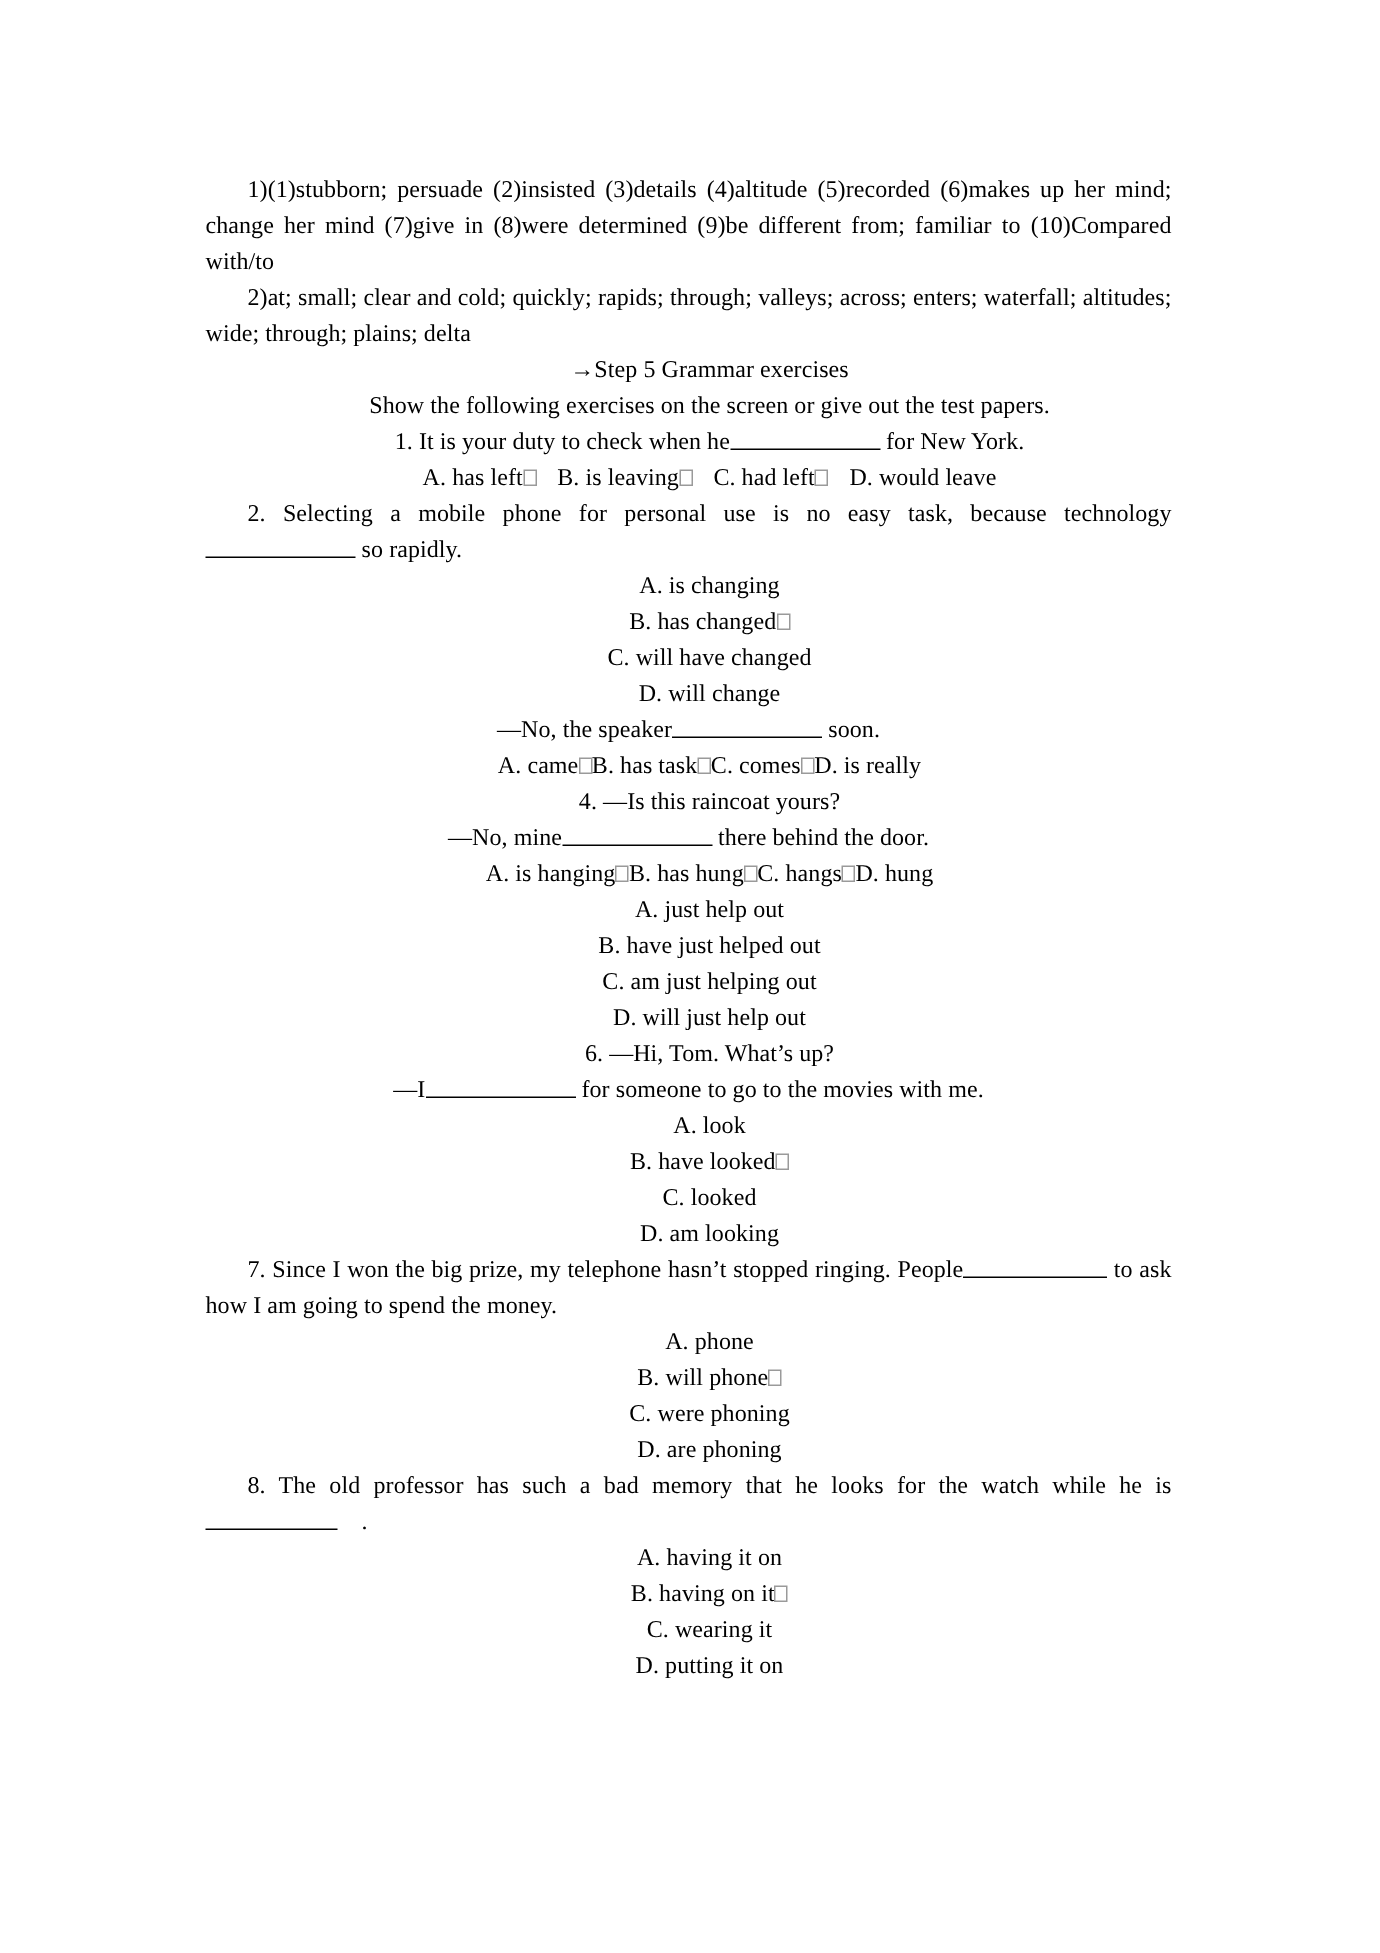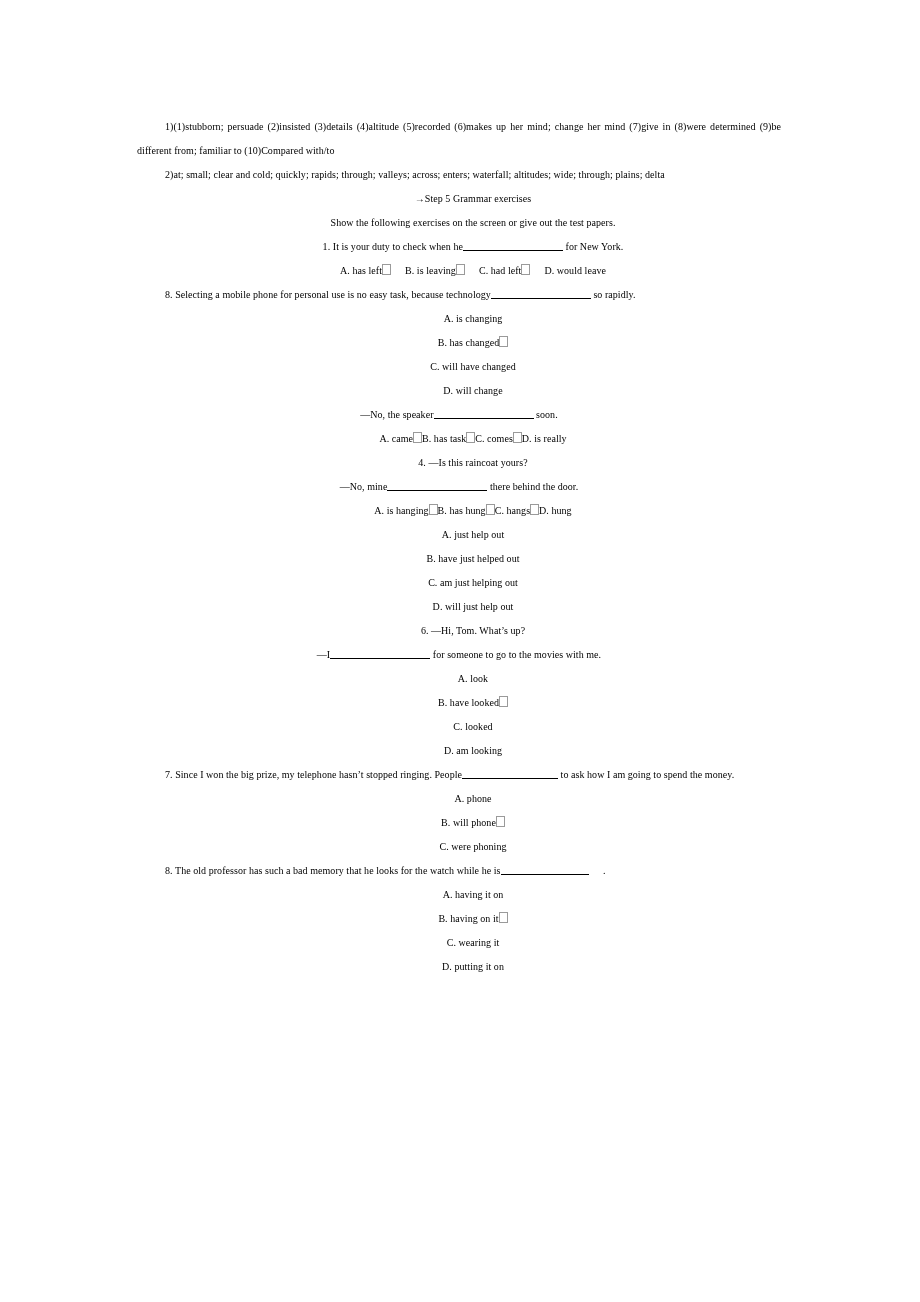--- a/index.html
+++ b/index.html
@@ -17,21 +17,21 @@
   }
   .page {
     position: absolute;
     left: 137px;
     top: 115px;
     width: 644px;
   }
   p {
     margin: 0;
     padding: 0;
-    font-size: 10px;
+    font-size: 16px;
     line-height: 24px;
     text-align: justify;
     text-justify: inter-word;
     letter-spacing: 0.05px;
   }
   
   p.indent {
     text-indent: 28px;
   }
   p.noindent {
@@ -71,21 +71,21 @@
 
   <p class="indent">2)at; small; clear and cold; quickly; rapids; through; valleys; across; enters; waterfall; altitudes; wide; through; plains; delta</p>
 
   <p class="indent single">→Step 5 Grammar exercises</p>
 
   <p class="indent single">Show the following exercises on the screen or give out the test papers.</p>
 
   <p class="indent single"><span>1. It is your duty to check when he</span><span class="blank w100"></span><span> for New York.</span></p>
   <p class="indent single"><span>A. has left</span><span class="tofu"></span><span class="gap-opt"></span><span>B. is leaving</span><span class="tofu"></span><span class="gap-opt"></span><span>C. had left</span><span class="tofu"></span><span class="gap-opt"></span><span>D. would leave</span></p>
 
-  <p class="indent"><span>8.  Selecting  a  mobile  phone  for  personal  use  is  no  easy  task,  because technology</span><span class="blank w100"></span><span> so rapidly.</span></p>
+  <p class="indent"><span>2.  Selecting  a  mobile  phone  for  personal  use  is  no  easy  task,  because technology</span><span class="blank w100"></span><span> so rapidly.</span></p>
   <p class="indent single"><span>A. is changing</span></p>
   <p class="indent single"><span>B. has changed</span><span class="tofu"></span></p>
   <p class="indent single"><span>C. will have changed</span></p>
   <p class="indent single"><span>D. will change</span></p>
 
   <p class="noindent single"><span>—No, the speaker</span><span class="blank w100"></span><span> soon.</span></p>
   <p class="indent single"><span>A. came</span><span class="tofu"></span><span>B. has task</span><span class="tofu"></span><span>C. comes</span><span class="tofu"></span><span>D. is really</span></p>
 
   <p class="indent single">4. —Is this raincoat yours?</p>
   <p class="noindent single"><span>—No, mine</span><span class="blank w100"></span><span> there behind the door.</span></p>
@@ -100,20 +100,21 @@
   <p class="noindent single"><span>—I</span><span class="blank w100"></span><span> for someone to go to the movies with me.</span></p>
   <p class="indent single"><span>A. look</span></p>
   <p class="indent single"><span>B. have looked</span><span class="tofu"></span></p>
   <p class="indent single"><span>C. looked</span></p>
   <p class="indent single"><span>D. am looking</span></p>
 
   <p class="indent"><span>7. Since I won the big prize, my telephone hasn’t stopped ringing. People</span><span class="blank w96"></span><span> to ask how I am going to spend the money.</span></p>
   <p class="indent single"><span>A. phone</span></p>
   <p class="indent single"><span>B. will phone</span><span class="tofu"></span></p>
   <p class="indent single"><span>C. were phoning</span></p>
+  <p class="indent single"><span>D. are phoning</span></p>
 
   <p class="indent"><span>8.  The  old  professor  has  such  a  bad  memory  that  he  looks  for  the  watch  while  he is</span><span class="blank w88"></span><span class="gap-sm"></span><span> .</span></p>
   <p class="indent single"><span>A. having it on</span></p>
   <p class="indent single"><span>B. having on it</span><span class="tofu"></span></p>
   <p class="indent single"><span>C. wearing it</span></p>
   <p class="indent single"><span>D. putting it on</span></p>
 
 </div>
 
 </body></html>

